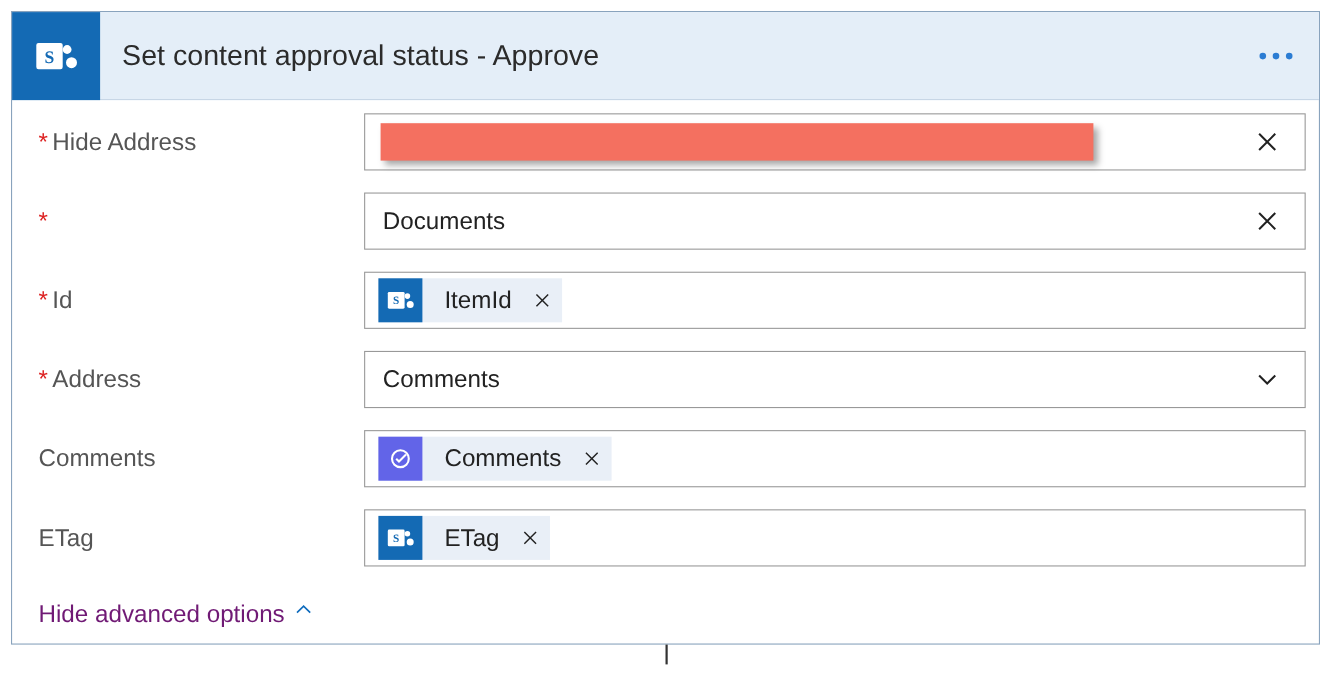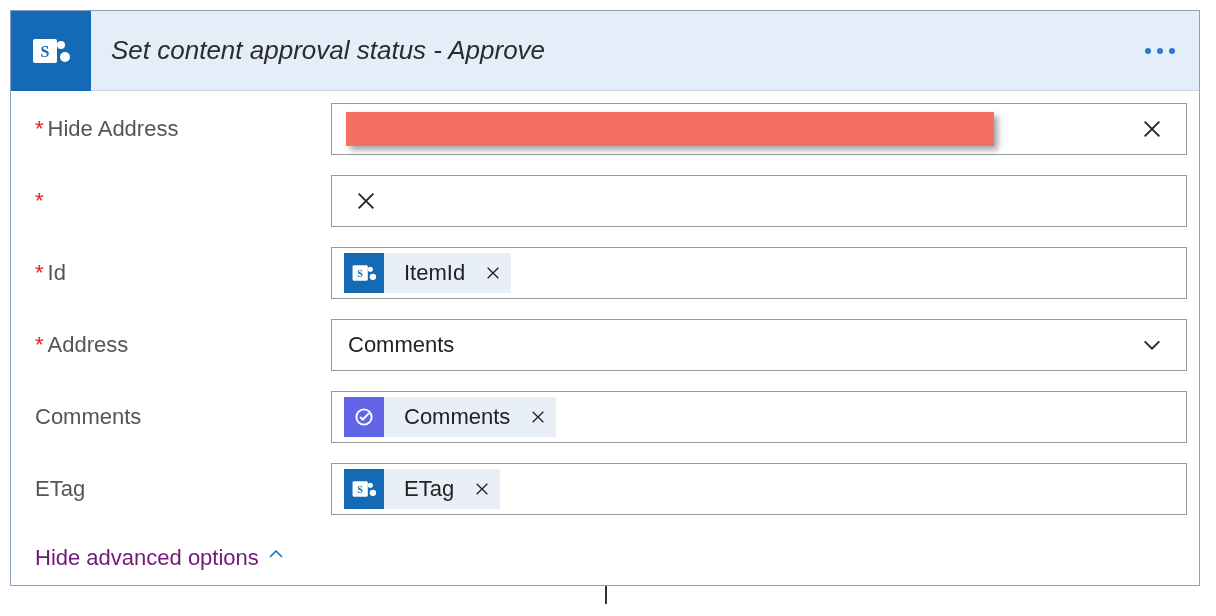--- a/index.html
+++ b/index.html
@@ -26,21 +26,20 @@
     background: #146ab4;
     display: flex;
     align-items: center;
     justify-content: center;
   }
   .header-title {
     flex: 1;
     padding-left: 20px;
     font-size: 26px;
     color: #2b2b2b;
-    font-style: italic;
   }
   .header-menu {
     padding-right: 24px;
     color: #2b7cd3;
     font-size: 28px;
     letter-spacing: 4px;
     cursor: pointer;
     display: flex;
     gap: 6px;
   }
@@ -184,20 +183,21 @@
         </div>
       </div>
     </div>
 
     
     <div class="row">
       <div class="label-cell">
         <span class="req">*</span>
       </div>
       <div class="field">
+        <div class="text">Documents</div>
         <div class="clear-x">
           <svg viewBox="0 0 24 24">
               <path d="M4 4 L20 20 M20 4 L4 20" stroke="#222" stroke-width="2" fill="none"></path>
             </svg>
         </div>
       </div>
     </div>
 
     
     <div class="row">

